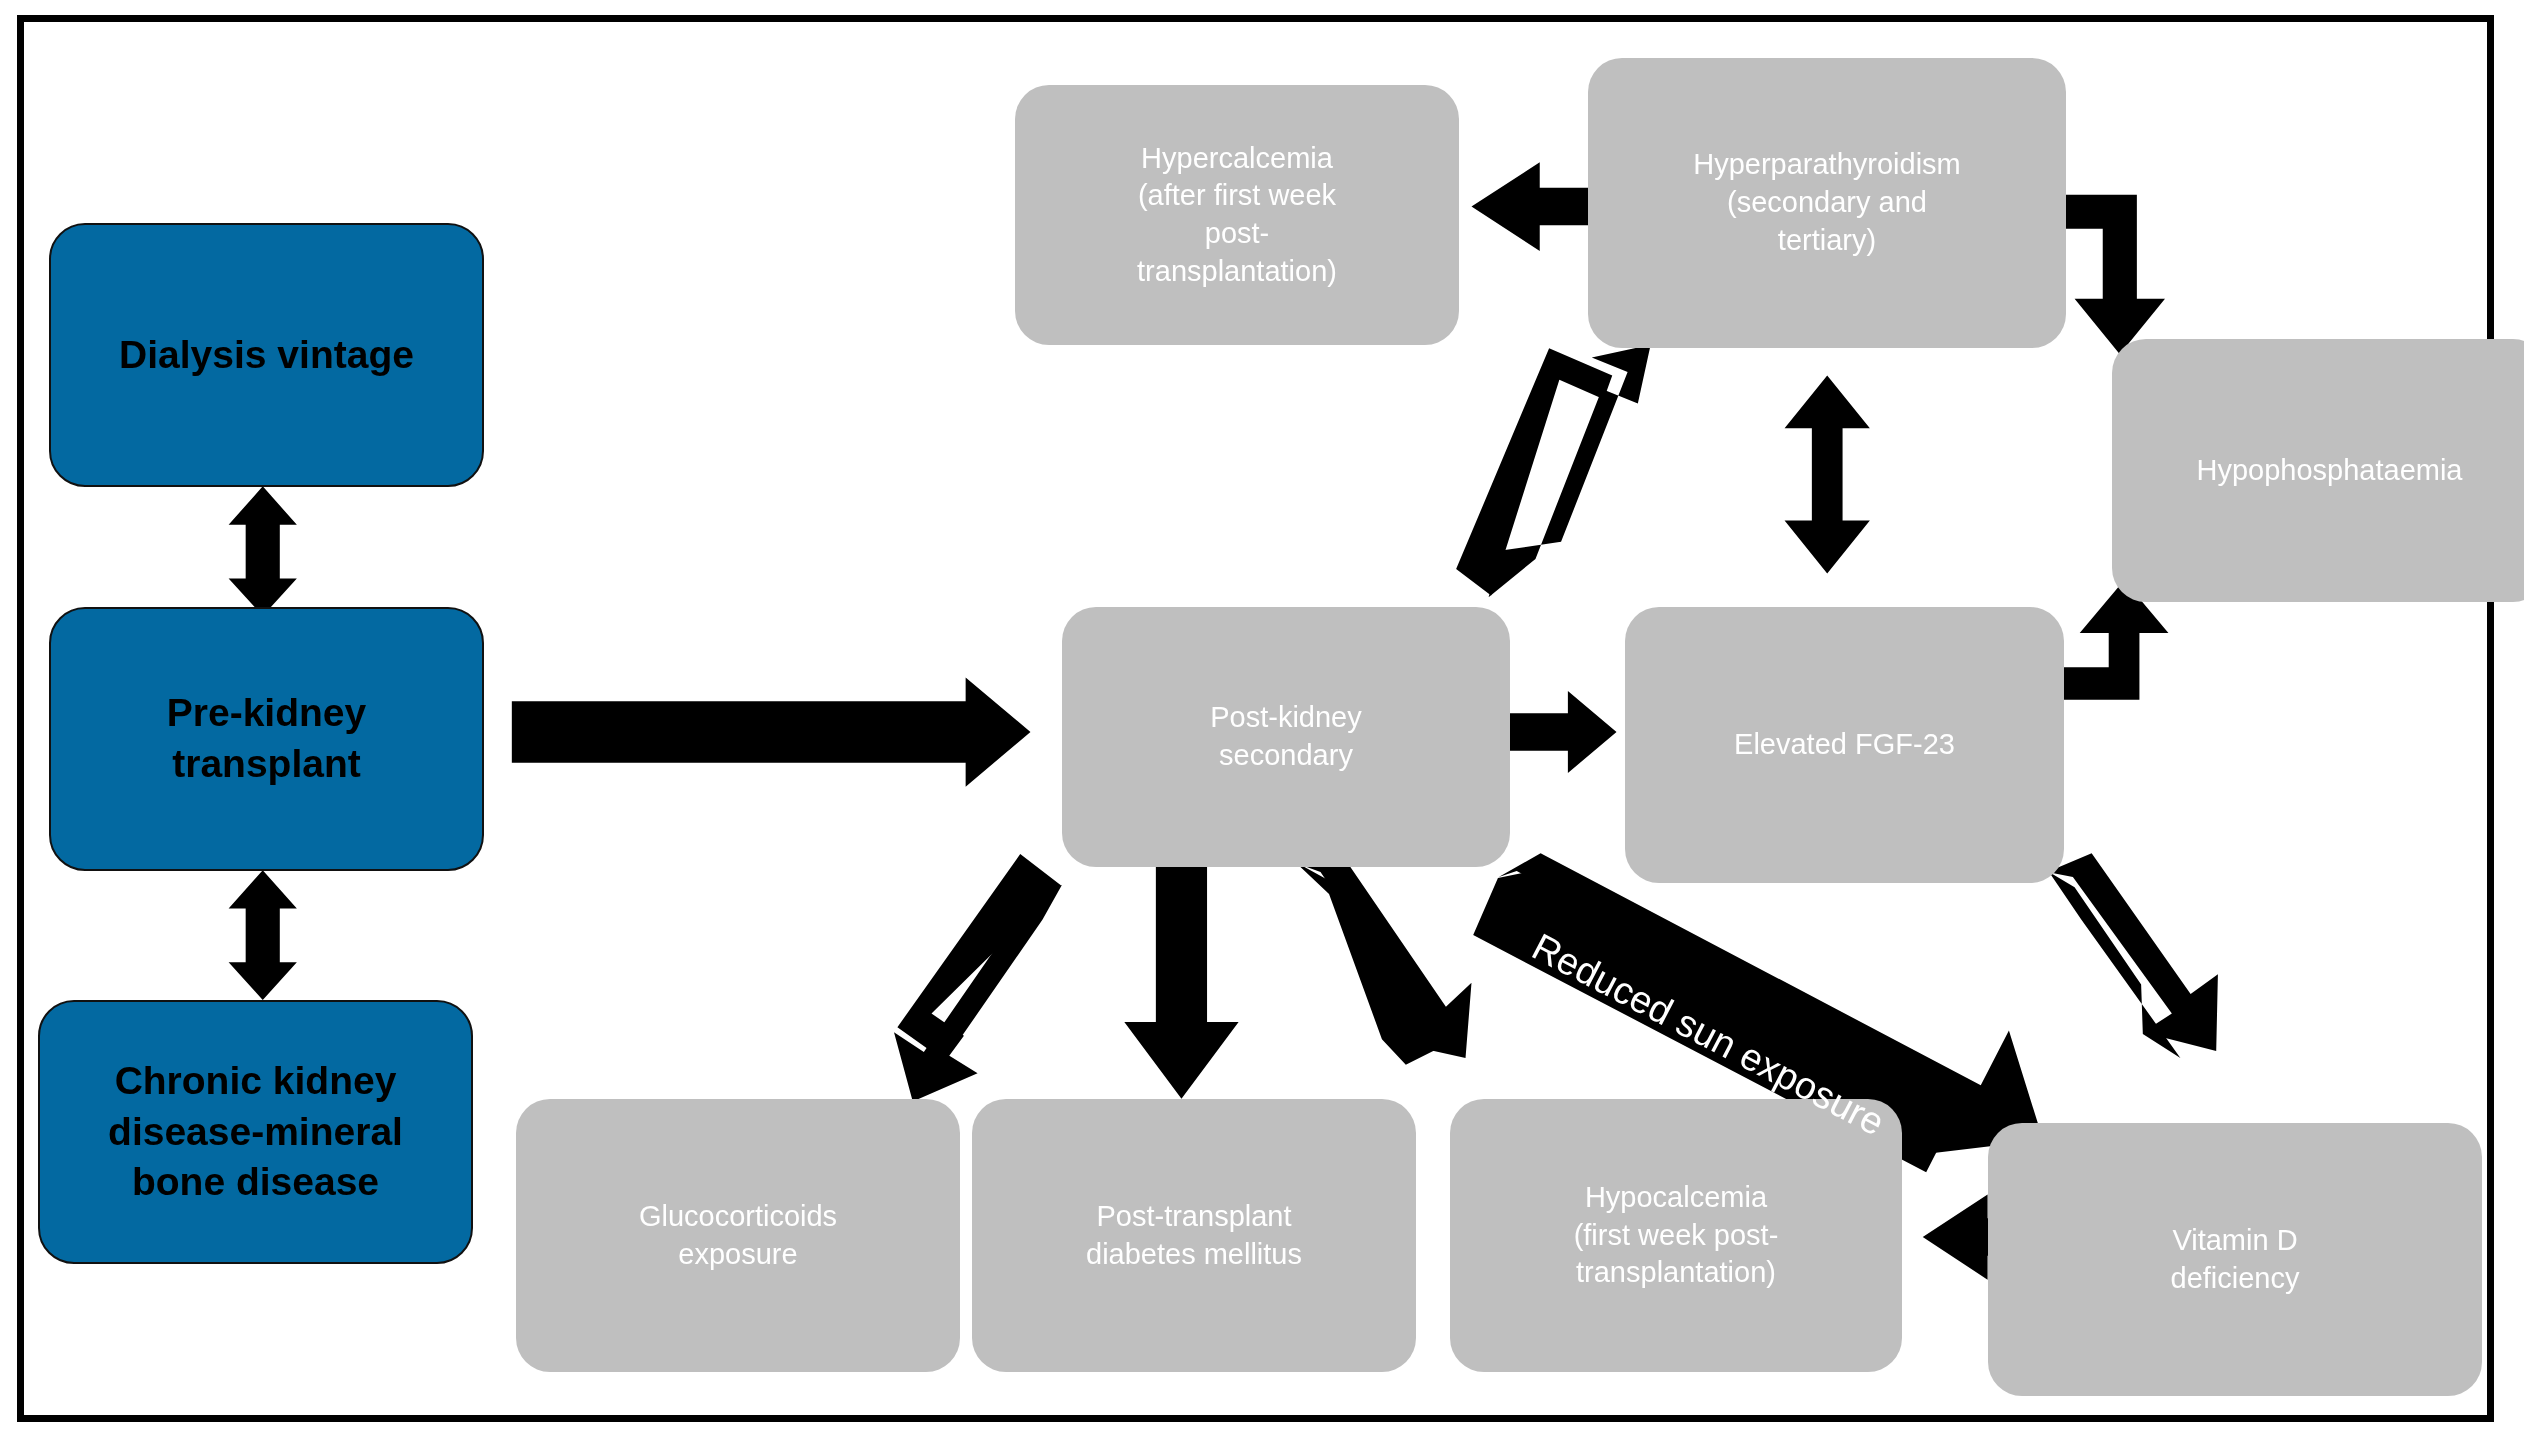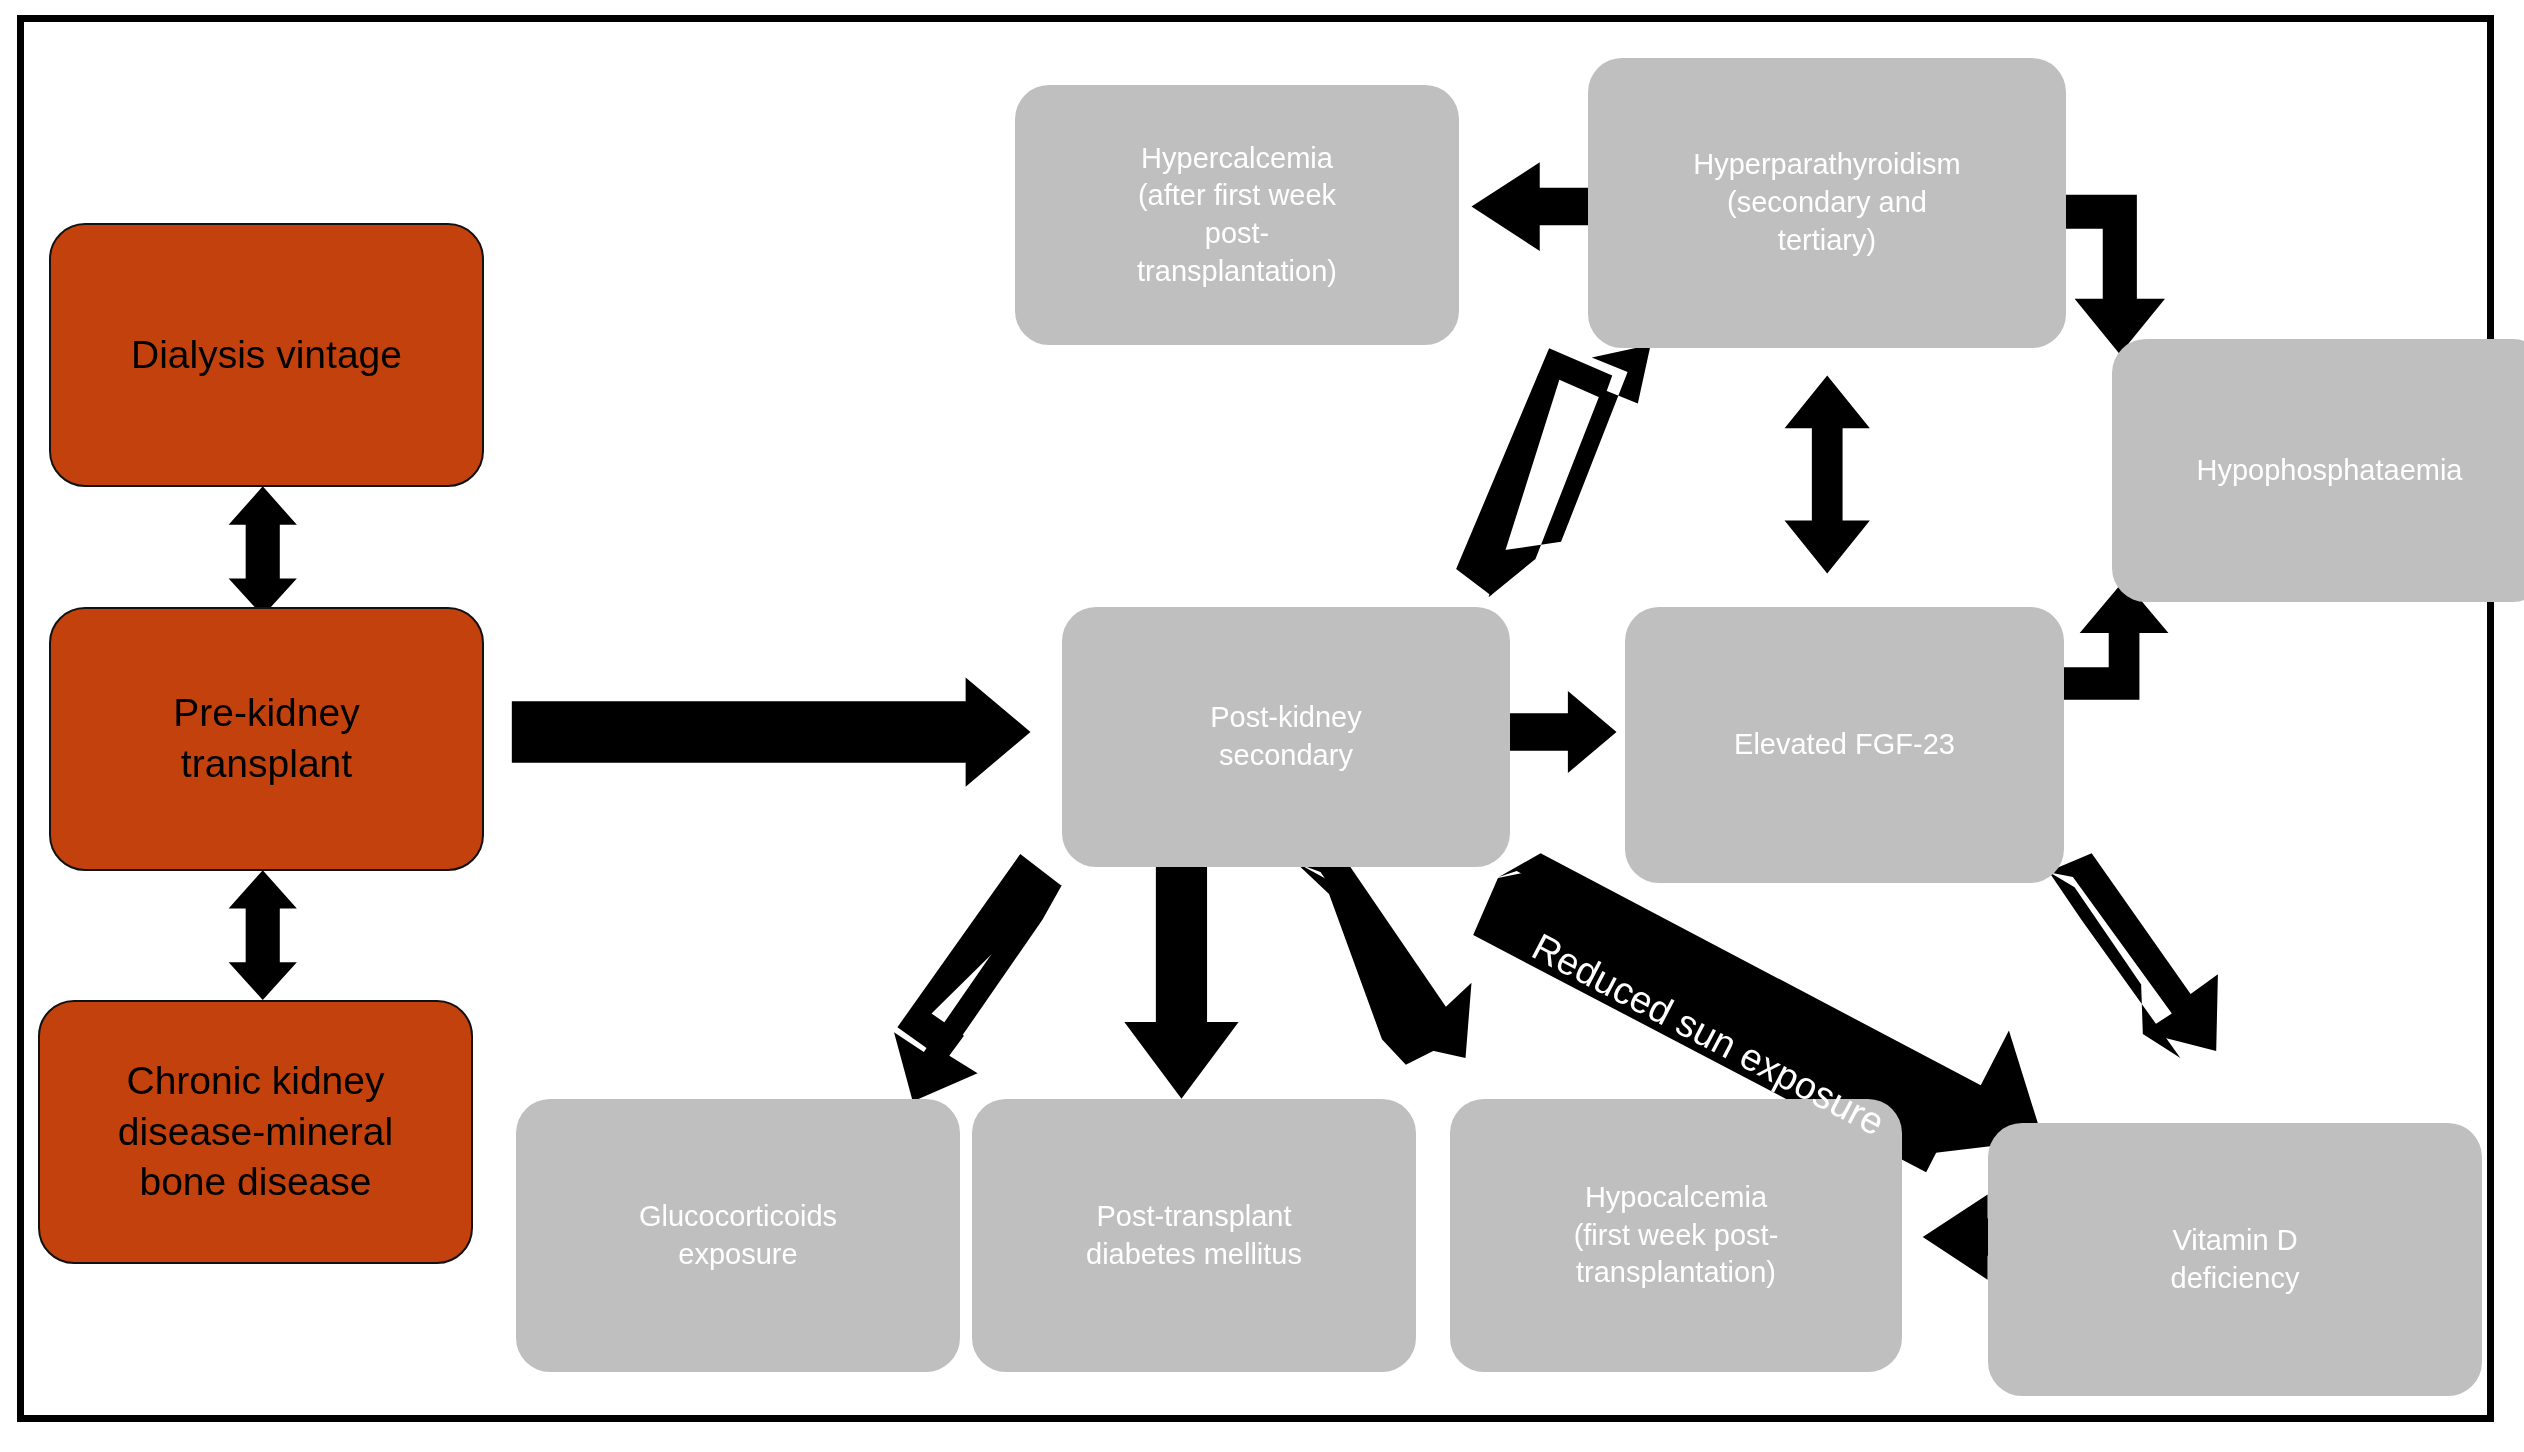--- a/index.html
+++ b/index.html
@@ -40,25 +40,26 @@
     line-height: 1.30;
     z-index: 3;
   }
   .node .label {
     display: block;
     padding: 0 10.2px;
     white-space: pre-line;
   }
   
   .node.plain {
-    background: #c2410c;
+    background: #0369a1;
     border: 2.6px solid #111111;
     border-radius: 36px;
     color: #000000;
     font-size: 39px;
+    font-weight: bold;
   }
   
   .node.filled {
     background: #bfbfbf;
     border: none;
     border-radius: 34px;
     color: #ffffff;
     font-size: 29px;
   }
   

